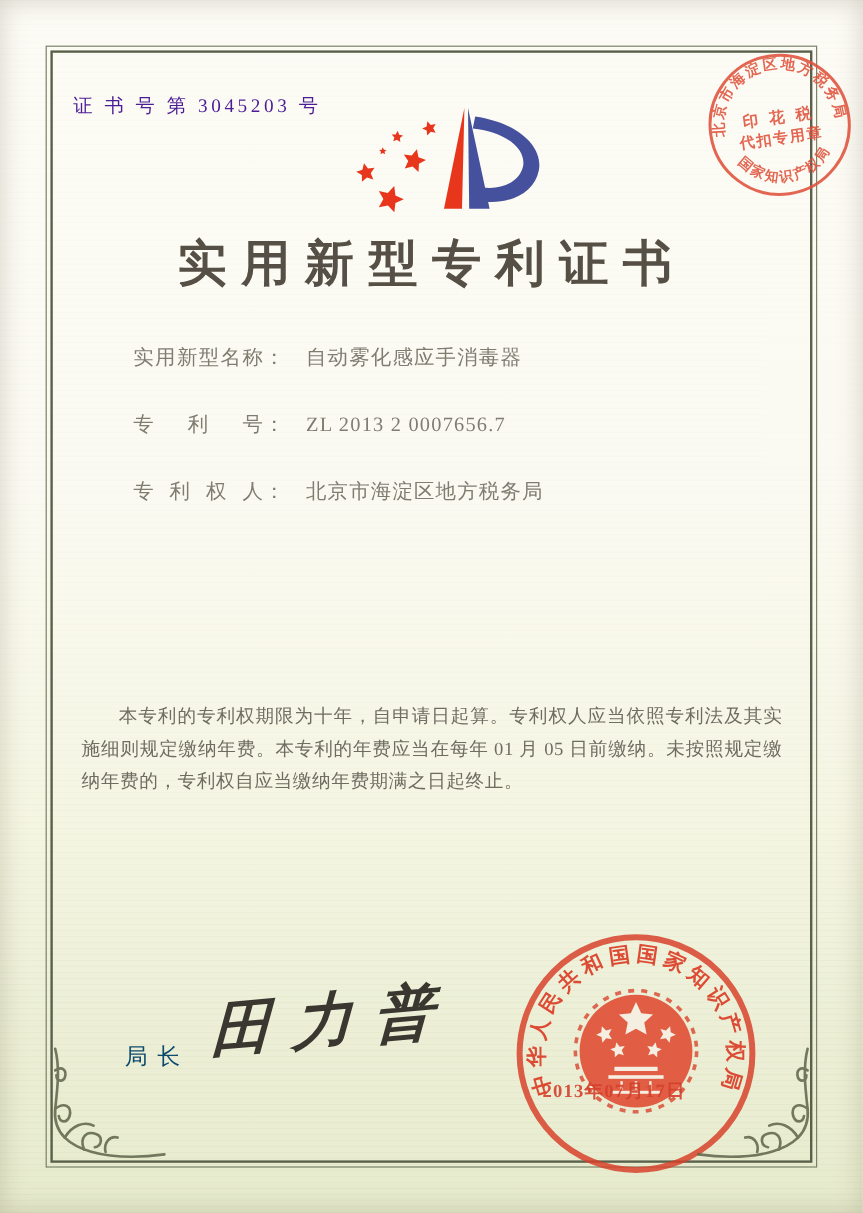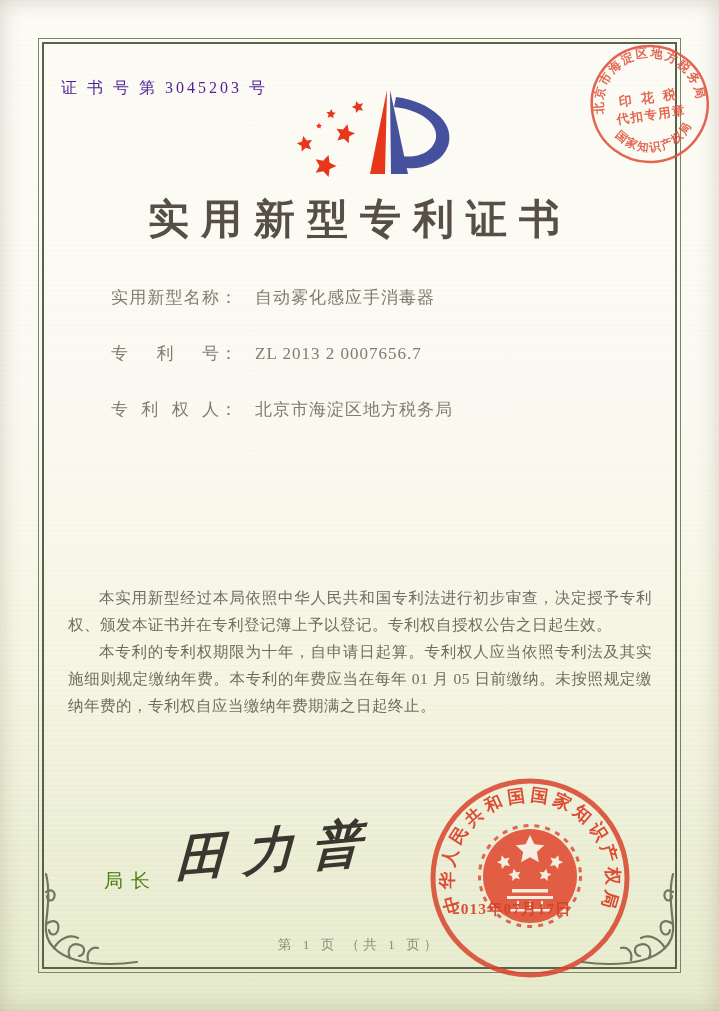--- a/index.html
+++ b/index.html
@@ -43,21 +43,21 @@
   }
   .field-colon{display:inline-block;margin:0 6px 0 1px;}
   .field-value{letter-spacing:1px;margin-left:12px;}
   .body-text{
     position:absolute;left:68px;top:584px;width:584px;
     font-size:15.5px;line-height:27px;color:#6f6c61;text-align:justify;
   }
   .body-text p{margin:0;text-indent:2em;letter-spacing:.5px;}
   .sig-label{
     position:absolute;left:104px;top:868px;font-size:19px;
-    letter-spacing:8px;color:#4d7c0f;
+    letter-spacing:8px;color:#0c4a6e;
   }
   .sig-name{
     position:absolute;left:176px;top:826px;font-size:50px;font-weight:600;
     color:#393730;letter-spacing:18px;transform:rotate(-5deg) skewX(-7deg);
     transform-origin:left center;font-style:italic;
   }
   .seal{position:absolute;left:428px;top:776px;opacity:.93;}
   .seal-date{
     position:absolute;left:452px;top:899px;width:190px;
     font-size:15.5px;font-weight:700;color:#d4402c;letter-spacing:1px;
@@ -108,21 +108,20 @@
     </div>
     <div class="field-row">
       <span class="field-label">专利号</span><span class="field-colon">：</span><span class="field-value">ZL 2013 2 0007656.7</span>
     </div>
     <div class="field-row">
       <span class="field-label">专利权人</span><span class="field-colon">：</span><span class="field-value">北京市海淀区地方税务局</span>
     </div>
   </div>
 
   <div class="body-text">
-    <p>本实用新型经过本局依照中华人民共和国专利法进行初步审查，决定授予专利权、颁发本证书并在专利登记簿上予以登记。专利权自授权公告之日起生效。</p>
     <p>本专利的专利权期限为十年，自申请日起算。专利权人应当依照专利法及其实施细则规定缴纳年费。本专利的年费应当在每年 01 月 05 日前缴纳。未按照规定缴纳年费的，专利权自应当缴纳年费期满之日起终止。</p>
   </div>
 
   <div class="sig-label">局长</div>
   <div class="sig-name">田力普</div>
 
   <svg class="seal" width="204" height="204" viewBox="0 0 204 204">
     <circle cx="102" cy="102" r="97" fill="none" stroke="#d8402a" stroke-width="5" opacity=".9"></circle>
     <path id="sealArc" d="M29.6,128.3 A77,77 0 1 1 174.4,128.3" fill="none"></path>
     <text font-size="17.5" font-weight="700" fill="#dc3f28" letter-spacing="4.5">
@@ -180,14 +179,13 @@
       <path d="M6,2 C10,18 8,34 6,52 C5,62 8,70 14,76"></path>
       <path d="M6,52 C14,46 20,50 18,58 C16,64 10,64 9,58"></path>
       <path d="M6,20 C12,16 16,20 14,26 C12,30 7,29 7,24"></path>
       <path d="M14,76 C24,86 44,92 70,92 C80,92 90,91 97,90"></path>
       <path d="M30,86 C26,76 32,70 40,73 C46,75 45,83 39,84"></path>
       <path d="M14,76 C20,66 30,62 38,66"></path>
       <path d="M48,88 C46,80 52,74 58,76"></path>
     </g>
   </svg>
 
-  <div class="footer">第 1 页 （共 1 页）</div>
 </div>
 
 </body></html>

